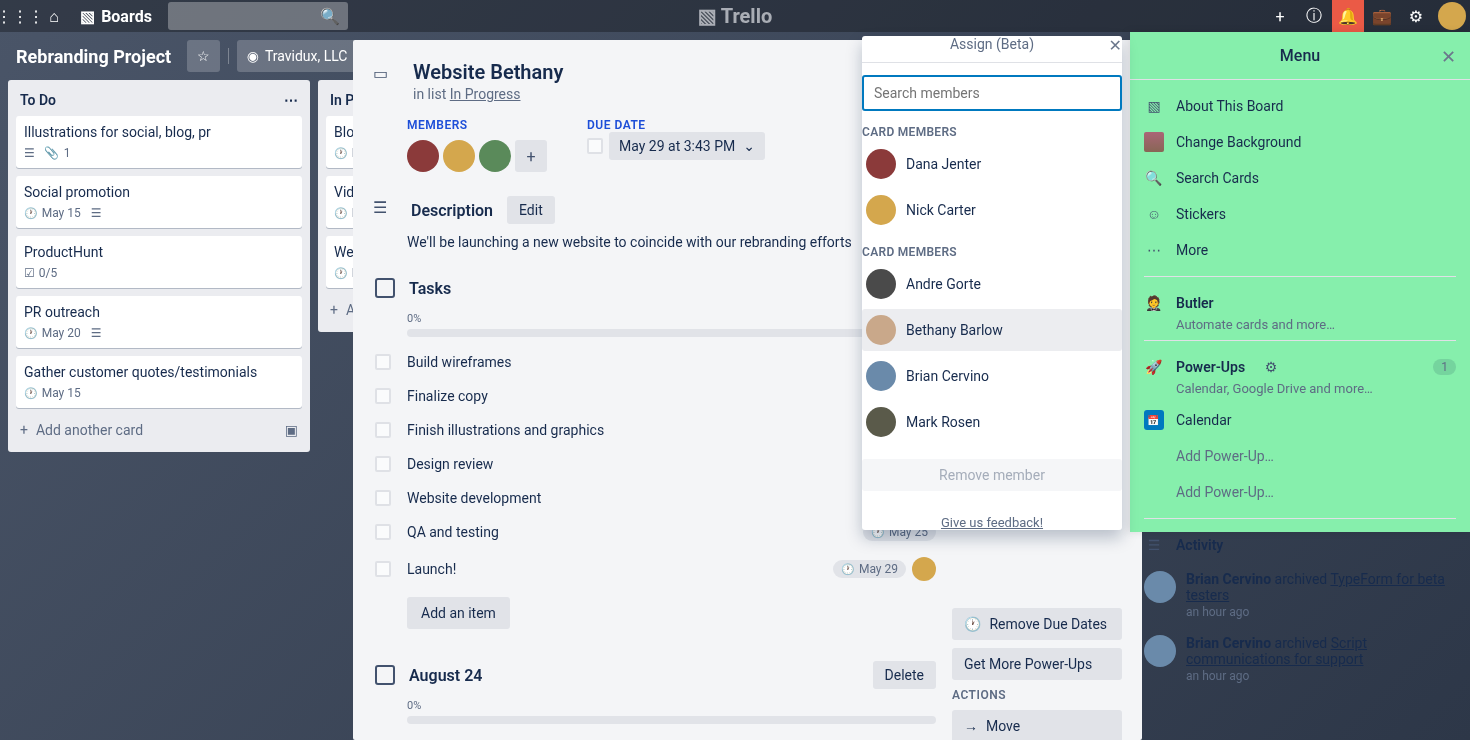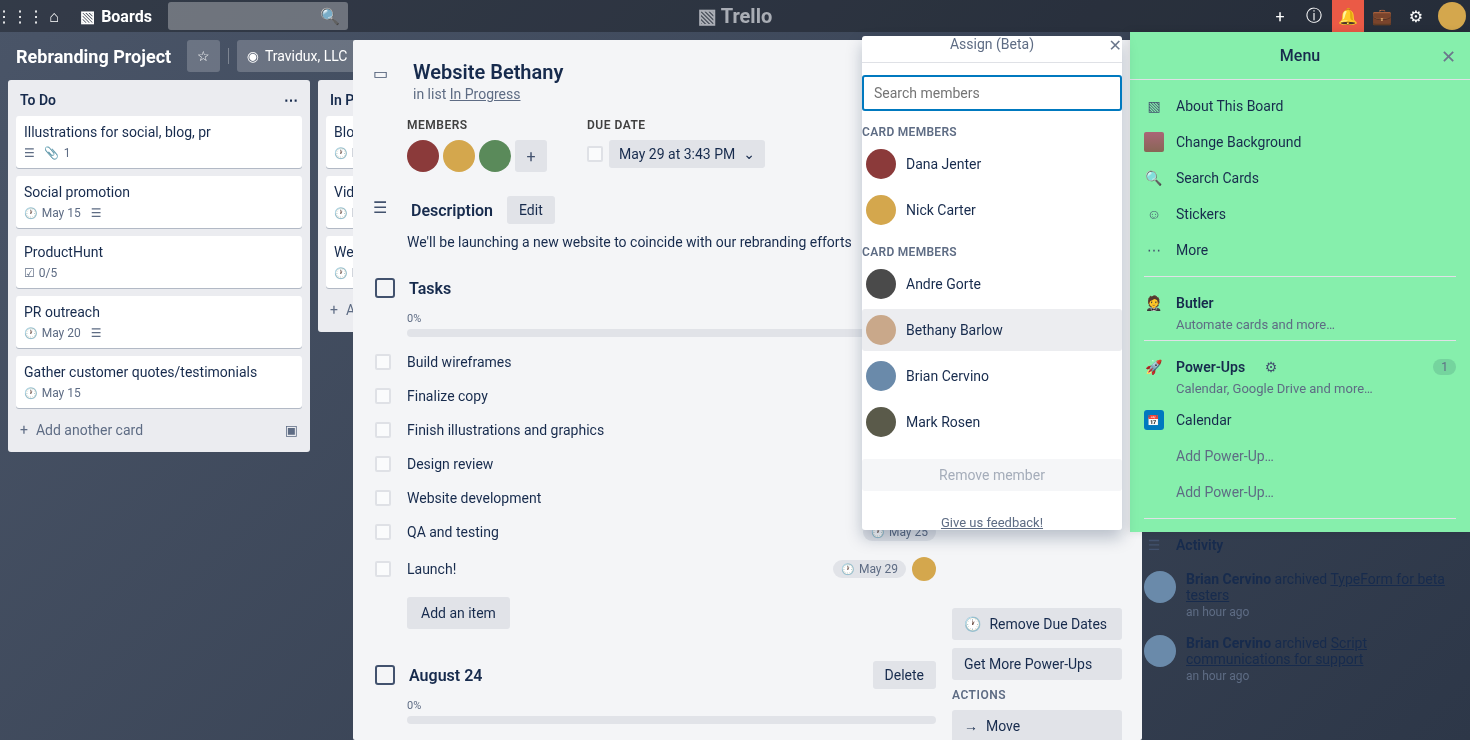--- a/index.html
+++ b/index.html
@@ -24,28 +24,28 @@
 .add-card-btn { display: flex; align-items: center; gap: 8px; padding: 6px 4px; color: #5e6c84; font-size: 14px; cursor: pointer; }
 .overlay { position: absolute; inset: 0; background: rgba(0,0,0,0); }
 .card-modal { position: absolute; left: 353px; top: 40px; width: 789px; height: 700px; background: #f4f5f7; border-radius: 2px; padding: 16px 20px; overflow: hidden; }
 .modal-header { display: flex; gap: 16px; align-items: flex-start; }
 .modal-title { font-size: 20px; font-weight: 600; color: #172b4d; margin-top: 4px; }
 .modal-subtitle { font-size: 14px; color: #5e6c84; margin-top: 2px; }
 .modal-subtitle a { color: #5e6c84; text-decoration: underline; }
 .modal-body { display: flex; gap: 16px; margin-top: 16px; }
 .modal-main { flex: 1; padding-left: 34px; }
 .modal-side { width: 170px; }
-.section-label { font-size: 12px; font-weight: 600; color: #404040; letter-spacing: 0.5px; }
+.section-label { font-size: 12px; font-weight: 600; color: #1d4ed8; letter-spacing: 0.5px; }
 .members-row { display: flex; gap: 4px; margin-top: 8px; align-items: center; }
 .avatar { width: 32px; height: 32px; border-radius: 50%; background: #ccc; display: flex; align-items: center; justify-content: center; font-size: 12px; font-weight: 600; color: #fff; }
 .av-1 { background: #8b3a3a; }
 .av-2 { background: #d4a74d; }
 .av-3 { background: #5a8a5a; }
 .add-btn { width: 32px; height: 32px; border-radius: 3px; background: rgba(9,30,66,0.08); display: flex; align-items: center; justify-content: center; color: #42526e; cursor: pointer; }
-.duedate-row { display: flex; gap: 6px; margin-top: 8px; align-items: center; justify-content: flex-end; }
+.duedate-row { display: flex; gap: 6px; align-items: center; justify-content: flex-end; }
 .checkbox-sq { width: 16px; height: 16px; border: 2px solid #dfe1e6; background: #fafbfc; border-radius: 2px; }
 .duedate-btn { background: rgba(9,30,66,0.08); padding: 6px 10px; border-radius: 3px; font-size: 14px; color: #172b4d; display: flex; align-items: center; gap: 8px; }
 .section-row { display: flex; align-items: center; gap: 14px; margin-top: 24px; }
 .section-icon { width: 24px; height: 24px; color: #42526e; margin-left: -34px; }
 .section-title { font-size: 16px; font-weight: 600; color: #172b4d; }
 .edit-btn { background: rgba(9,30,66,0.08); padding: 6px 12px; border-radius: 3px; font-size: 14px; color: #172b4d; cursor: pointer; }
 .desc-text { font-size: 14px; color: #172b4d; margin-top: 10px; }
 .checklist { margin-top: 24px; }
 .checklist-header { display: flex; align-items: center; }
 .chk-icon { width: 20px; height: 20px; border: 2px solid #42526e; border-radius: 3px; margin-left: -32px; margin-right: 14px; }

